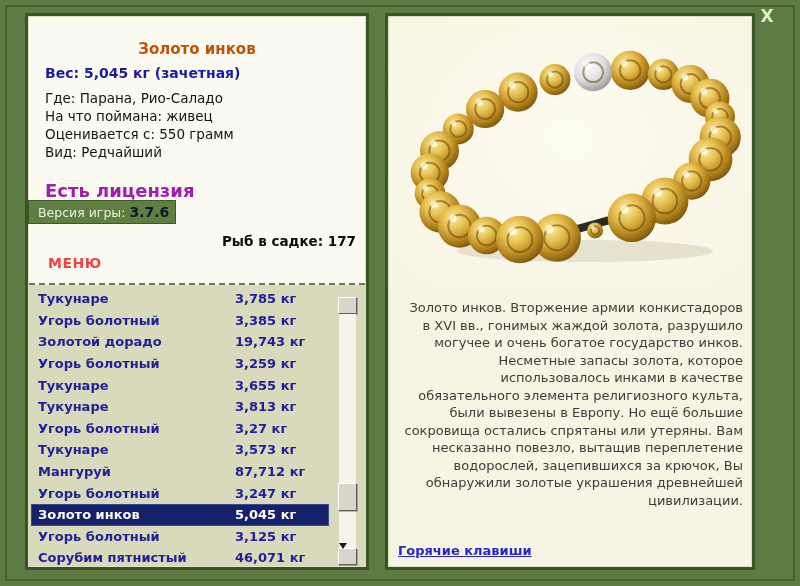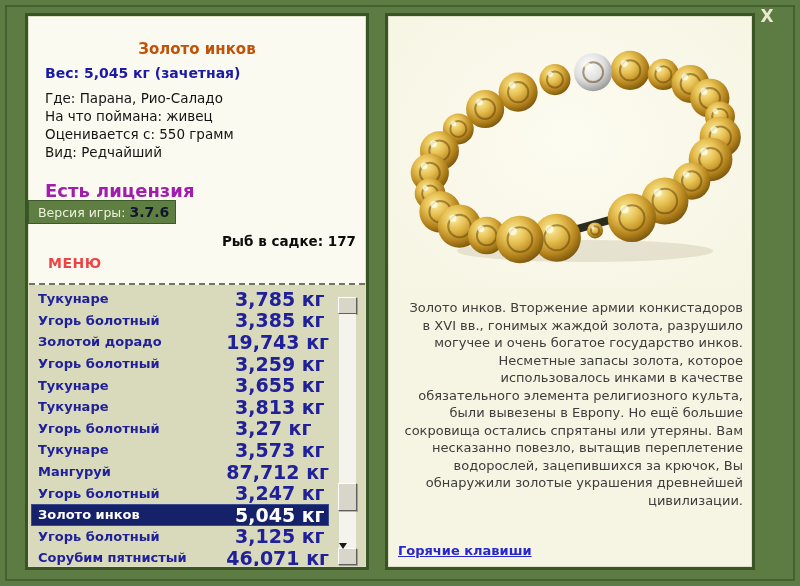--- a/index.html
+++ b/index.html
@@ -29,21 +29,21 @@
     letter-spacing:.5px;cursor:pointer;text-shadow:1px 1px 0 rgba(255,255,255,.55);}
   .totals{position:absolute;right:9px;top:215px;text-align:right;font-weight:bold;
     font-size:13.5px;color:#0d0d0d;line-height:18px;white-space:nowrap;}
 
   
   .fish-list{position:absolute;left:1px;right:1px;top:269px;bottom:1px;background:#d9dabb;
     padding:3px 0 0 2px;box-sizing:border-box;overflow:hidden;}
   .frow{display:flex;height:21.6px;align-items:center;padding-left:7px;width:298px;
     box-sizing:border-box;cursor:pointer;}
   .fname{width:197px;color:#20209a;font-weight:bold;font-size:13px;white-space:nowrap;}
-  .fweight{color:#20209a;font-weight:bold;font-size:19px;white-space:nowrap;}
+  .fweight{color:#20209a;font-weight:bold;font-size:13px;white-space:nowrap;}
   .frow.selected{background:#152169;box-shadow:inset 0 0 0 1px #3a4a8e;}
   .frow.selected .fname,.frow.selected .fweight{color:#ffffff;}
 
   
   .scrollbar{position:absolute;top:281px;right:9px;width:19px;bottom:2px;}
   .sb-btn{position:absolute;left:0;width:19px;height:17px;background:#d8d5c9;
     border:1px solid;border-color:#ffffff #5f5f5f #5f5f5f #ffffff;box-sizing:border-box;
     cursor:pointer;box-shadow:1px 1px 0 rgba(0,0,0,.25);}
   .sb-btn.up{top:0;}
   .sb-btn.down{bottom:0;}

